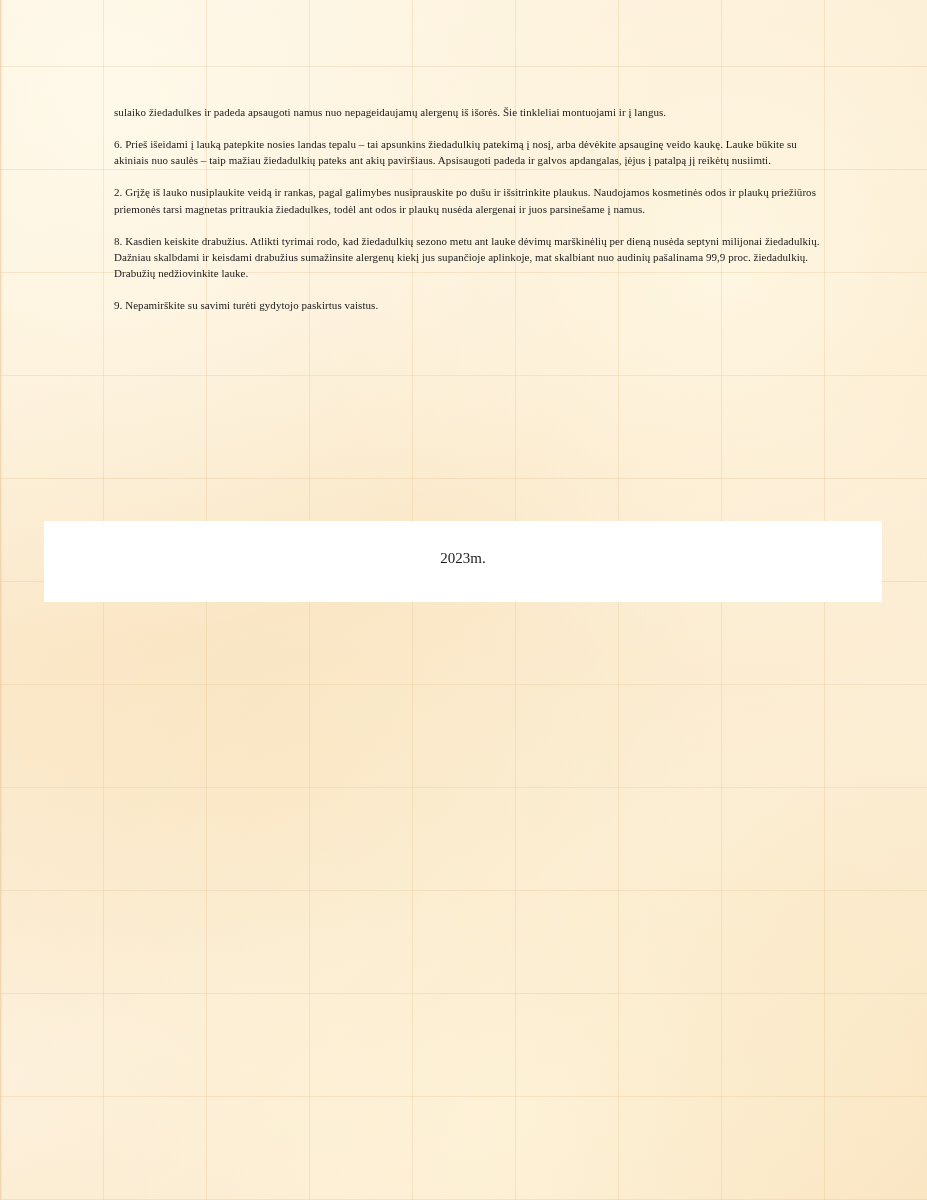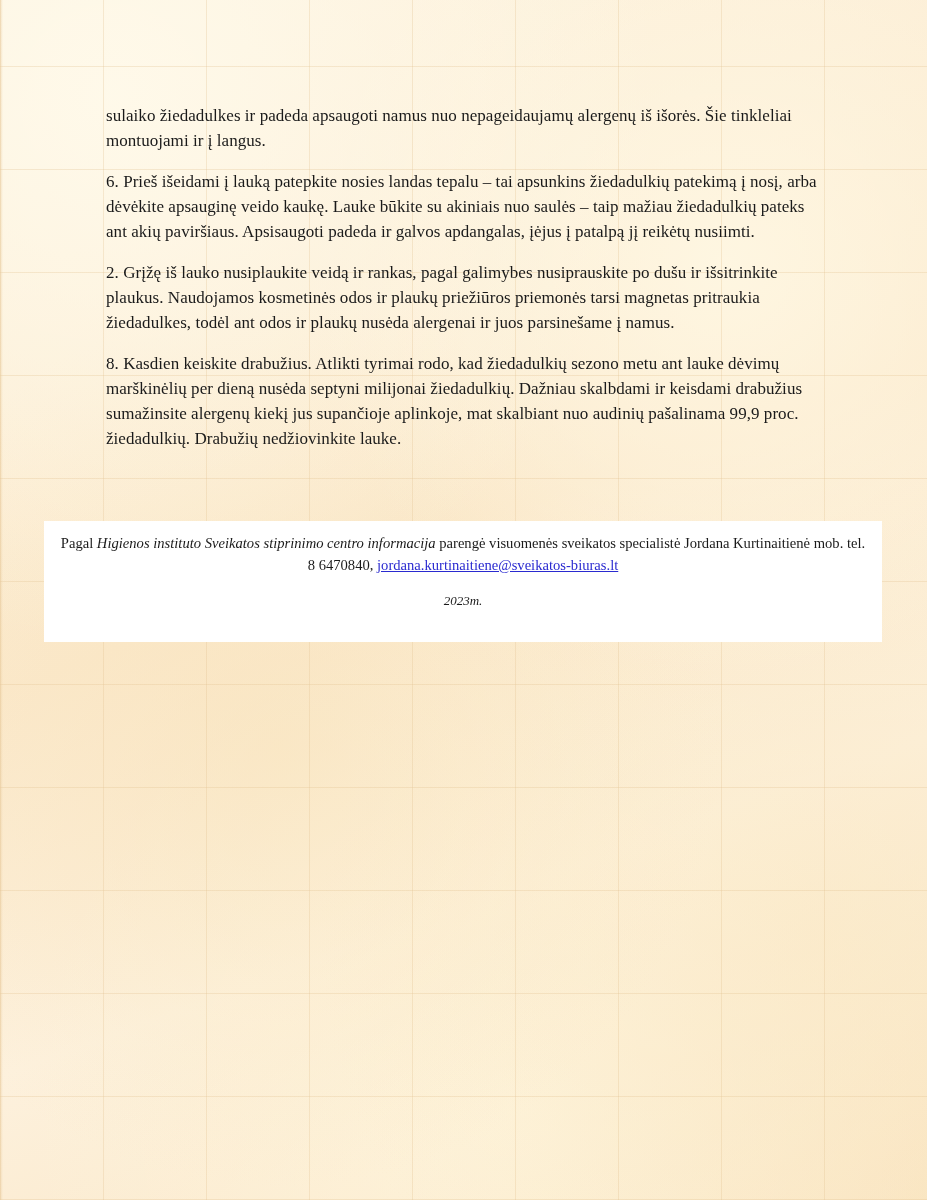--- a/index.html
+++ b/index.html
@@ -40,23 +40,23 @@
 
   
   .doc-body {
     position: absolute;
     left: 106px;
     top: 104px;
     width: 716px;
   }
 
   .para {
-    font-size: 17px;
+    font-size: 11px;
     line-height: 1.47;
-    margin: 0 0 16px 0;
+    margin: 0 0 16px 8px;
     text-align: left;
     letter-spacing: 0.05px;
   }
   .para:last-child { margin-bottom: 0; }
 
   
   .footer-panel {
     position: absolute;
     left: 44px;
     top: 521px;
@@ -73,38 +73,37 @@
     color: #1a1a1a;
   }
   .footer-line em {
     font-style: italic;
   }
   .footer-email {
     color: #2a2ad0;
     text-decoration: underline;
   }
   .footer-year {
-    font-size: 13px;
+    font-size: 15px;
     line-height: 1.5;
     margin: 14px 0 16px 0;
-    font-style: italic;
   }
 </style>
 </head>
 <body>
 
 <div class="page-bg"></div>
 
 <div class="content">
 
   <div class="doc-body">
     <p class="para">sulaiko žiedadulkes ir padeda apsaugoti namus nuo nepageidaujamų alergenų iš išorės. Šie tinkleliai montuojami ir į langus.</p>
     <p class="para">6. Prieš išeidami į lauką patepkite nosies landas tepalu – tai apsunkins žiedadulkių patekimą į nosį, arba dėvėkite apsauginę veido kaukę. Lauke būkite su akiniais nuo saulės – taip mažiau žiedadulkių pateks ant akių paviršiaus. Apsisaugoti padeda ir galvos apdangalas, įėjus į patalpą jį reikėtų nusiimti.</p>
     <p class="para">2. Grįžę iš lauko nusiplaukite veidą ir rankas, pagal galimybes nusiprauskite po dušu ir išsitrinkite plaukus. Naudojamos kosmetinės odos ir plaukų priežiūros priemonės tarsi magnetas pritraukia žiedadulkes, todėl ant odos ir plaukų nusėda alergenai ir juos parsinešame į namus.</p>
     <p class="para">8. Kasdien keiskite drabužius. Atlikti tyrimai rodo, kad žiedadulkių sezono metu ant lauke dėvimų marškinėlių per dieną nusėda septyni milijonai žiedadulkių. Dažniau skalbdami ir keisdami drabužius sumažinsite alergenų kiekį jus supančioje aplinkoje, mat skalbiant nuo audinių pašalinama 99,9 proc. žiedadulkių. Drabužių nedžiovinkite lauke.</p>
+    <p class="para">9. Nepamirškite su savimi turėti gydytojo paskirtus vaistus.</p>
   </div>
 
   <div class="footer-panel">
-    <p class="footer-line"><span>Pagal </span><em>Higienos instituto Sveikatos stiprinimo centro informacija</em><span> parengė visuomenės sveikatos specialistė Jordana Kurtinaitienė mob. tel. 8 6470840, </span><a class="footer-email" href="#">jordana.kurtinaitiene@sveikatos-biuras.lt</a></p>
     <p class="footer-year">2023m.</p>
   </div>
 
 </div>
 
 </body></html>

